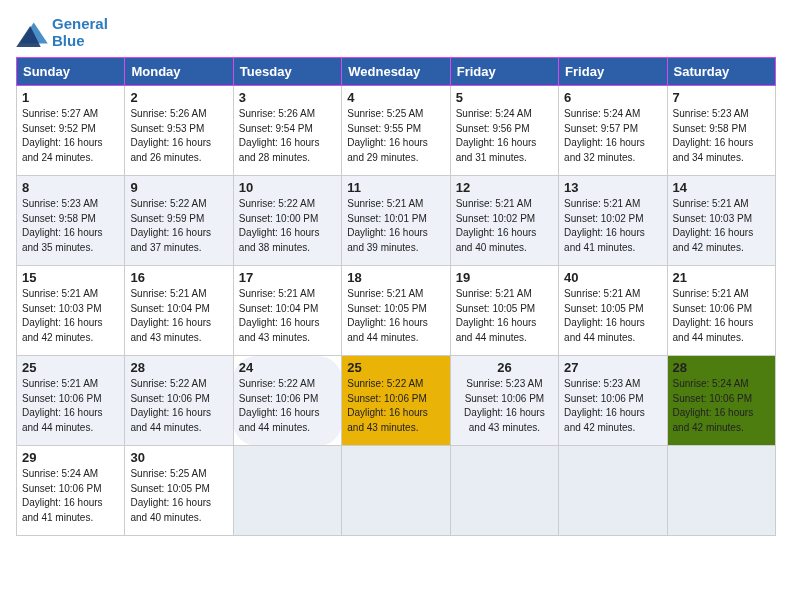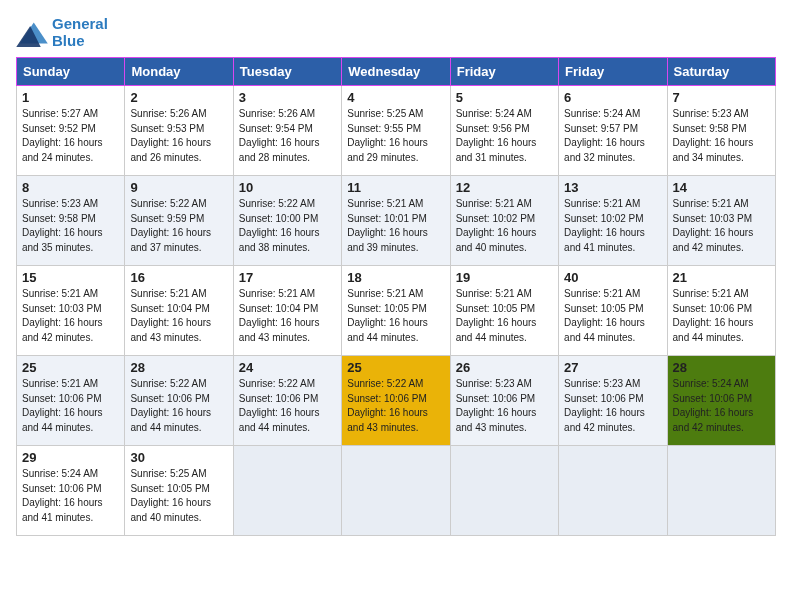--- a/index.html
+++ b/index.html
@@ -139,23 +139,23 @@
         <td><span class="day-num">16</span><span class="day-info">Sunrise: 5:21 AM<br>Sunset: 10:04 PM<br>Daylight: 16 hours and 43 minutes.</span></td>
         <td><span class="day-num">17</span><span class="day-info">Sunrise: 5:21 AM<br>Sunset: 10:04 PM<br>Daylight: 16 hours and 43 minutes.</span></td>
         <td><span class="day-num">18</span><span class="day-info">Sunrise: 5:21 AM<br>Sunset: 10:05 PM<br>Daylight: 16 hours and 44 minutes.</span></td>
         <td><span class="day-num">19</span><span class="day-info">Sunrise: 5:21 AM<br>Sunset: 10:05 PM<br>Daylight: 16 hours and 44 minutes.</span></td>
         <td><span class="day-num">40</span><span class="day-info">Sunrise: 5:21 AM<br>Sunset: 10:05 PM<br>Daylight: 16 hours and 44 minutes.</span></td>
         <td><span class="day-num">21</span><span class="day-info">Sunrise: 5:21 AM<br>Sunset: 10:06 PM<br>Daylight: 16 hours and 44 minutes.</span></td>
       </tr>
       <tr>
         <td style="background: rgb(238, 242, 248);"><span class="day-num">25</span><span class="day-info">Sunrise: 5:21 AM<br>Sunset: 10:06 PM<br>Daylight: 16 hours and 44 minutes.</span></td>
         <td style="background: rgb(238, 242, 248);"><span class="day-num">28</span><span class="day-info">Sunrise: 5:22 AM<br>Sunset: 10:06 PM<br>Daylight: 16 hours and 44 minutes.</span></td>
-        <td style="background: rgb(238, 242, 248);"><span class="day-num">24</span><span class="day-info">Sunrise: 5:22 AM<br>Sunset: 10:06 PM<br>Daylight: 16 hours and 44 minutes.</span></td>
+        <td style="background: rgb(238, 242, 248); border-radius: 24px;"><span class="day-num">24</span><span class="day-info">Sunrise: 5:22 AM<br>Sunset: 10:06 PM<br>Daylight: 16 hours and 44 minutes.</span></td>
         <td style="background: #eab308;"><span class="day-num">25</span><span class="day-info">Sunrise: 5:22 AM<br>Sunset: 10:06 PM<br>Daylight: 16 hours and 43 minutes.</span></td>
-        <td style="background: rgb(238, 242, 248);"><span class="day-num">26</span><span class="day-info">Sunrise: 5:23 AM<br>Sunset: 10:06 PM<br>Daylight: 16 hours and 43 minutes.</span></td>
+        <td style="background: rgb(238, 242, 248); text-align: center;"><span class="day-num">26</span><span class="day-info">Sunrise: 5:23 AM<br>Sunset: 10:06 PM<br>Daylight: 16 hours and 43 minutes.</span></td>
         <td style="background: rgb(238, 242, 248);"><span class="day-num">27</span><span class="day-info">Sunrise: 5:23 AM<br>Sunset: 10:06 PM<br>Daylight: 16 hours and 42 minutes.</span></td>
         <td style="background: #4d7c0f;"><span class="day-num">28</span><span class="day-info">Sunrise: 5:24 AM<br>Sunset: 10:06 PM<br>Daylight: 16 hours and 42 minutes.</span></td>
       </tr>
       <tr>
         <td><span class="day-num">29</span><span class="day-info">Sunrise: 5:24 AM<br>Sunset: 10:06 PM<br>Daylight: 16 hours and 41 minutes.</span></td>
         <td><span class="day-num">30</span><span class="day-info">Sunrise: 5:25 AM<br>Sunset: 10:05 PM<br>Daylight: 16 hours and 40 minutes.</span></td>
         <td class="empty-cell"></td>
         <td class="empty-cell"></td>
         <td class="empty-cell"></td>
         <td class="empty-cell"></td>

